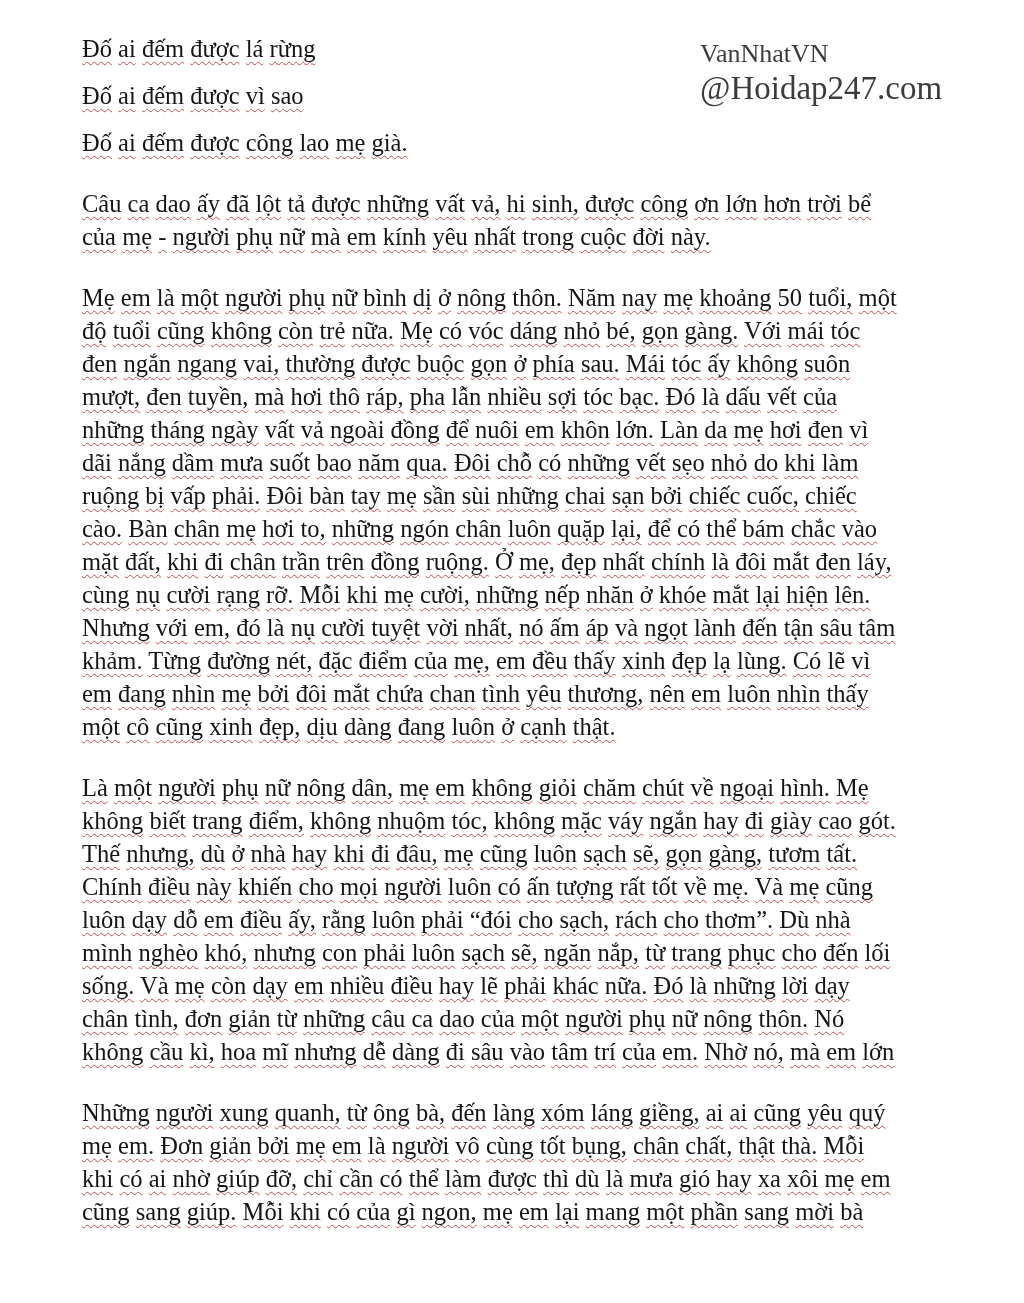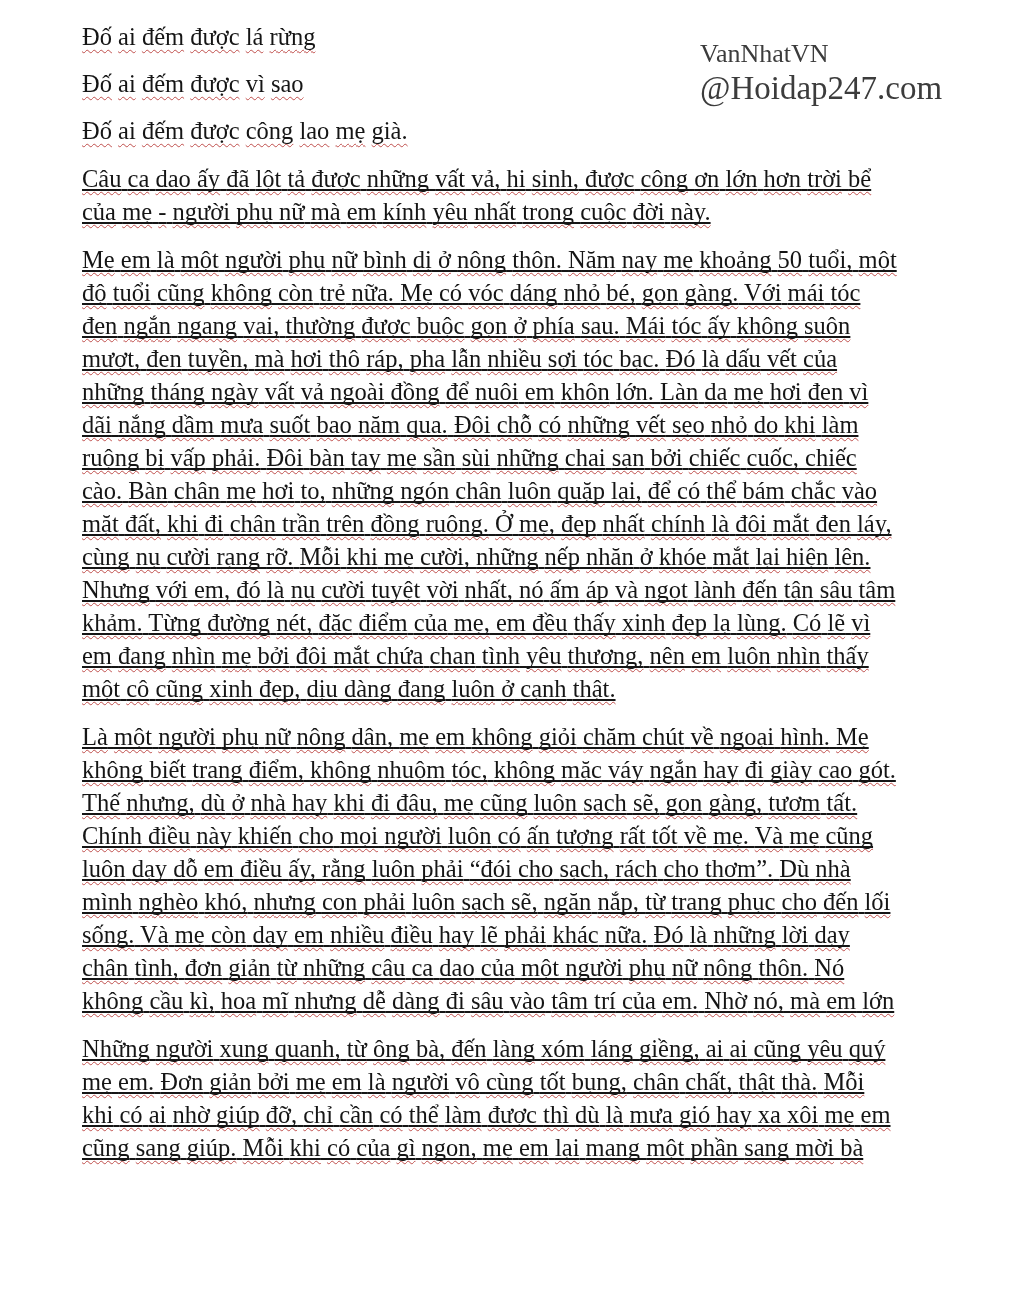--- a/index.html
+++ b/index.html
@@ -36,24 +36,23 @@
   }
   .watermark .wm1 { font-size: 26px; }
   .watermark .wm2 { font-size: 33px; }
   .poem .line {
     font-size: 24.5px;
     line-height: 33px;
     margin-bottom: 14px;
     white-space: nowrap;
   }
   .para {
-    margin-top: 15px;
-    text-decoration: underline;
+    margin-top: 28px;
   }
-  .poem { margin-top: 8px; }
+  .poem { margin-top: 20px; }
   .para .line {
     font-size: 24.5px;
     line-height: 33px;
     white-space: nowrap;
   }
   .sq {
     text-decoration-line: underline;
     text-decoration-style: wavy;
     text-decoration-color: var(--squiggle-color);
     text-decoration-thickness: 1.4px;

